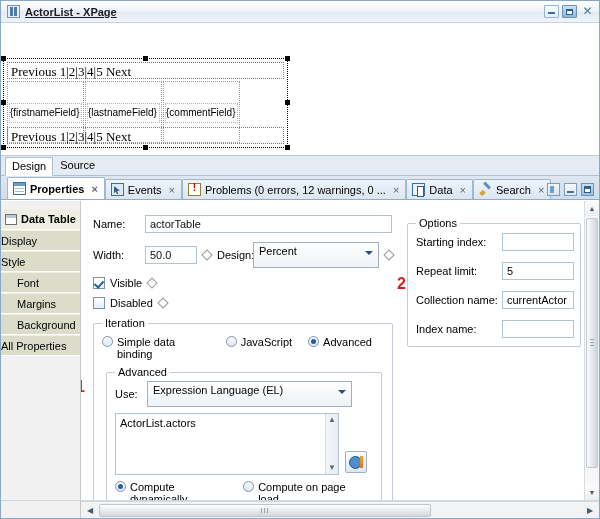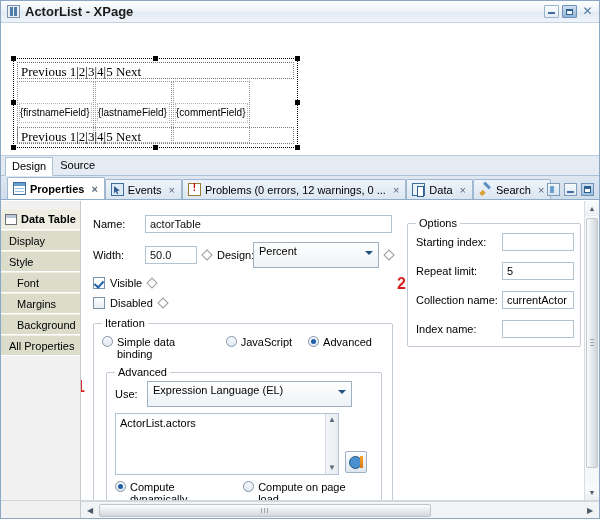--- a/index.html
+++ b/index.html
@@ -32,21 +32,21 @@
     width: 13px; height: 13px; margin-right: 5px;
     background: #e8eef4; border: 1px solid #7d93ab;
     position: relative; flex: 0 0 13px;
   }
   .title-icon::before, .title-icon::after {
     content: ""; position: absolute; top: 1px; bottom: 1px; width: 3px;
     background: #4f7ba8;
   }
   .title-icon::before { left: 2px; }
   .title-icon::after { left: 6px; }
-  .title-text { font-weight: bold; font-size: 13px; color: #1b1b1b; flex: 1; }
+  .title-text { font-weight: bold; font-size: 11px; color: #1b1b1b; flex: 1; text-decoration: underline; }
   .win-btns { display: flex; gap: 3px; align-items: center; }
   .win-btn {
     width: 15px; height: 13px; position: relative; cursor: default;
   }
   .win-min {
     background: linear-gradient(to bottom,#fbfdfe,#e4edf5);
     border: 1px solid #9ab4cc; border-radius: 1px;
   }
   .win-min::after {
     content:""; position:absolute; left:3px; right:3px; bottom:3px; height:2px; background:#3f6e9e;
@@ -66,21 +66,21 @@
 
   
   .editor-area {
     flex: 0 0 133px;
     background: #ffffff;
     border-bottom: 1px solid #b9cbdc;
     position: relative;
     padding: 8px 10px;
   }
   .designer-table {
-    position: absolute; left: 12px; top: 35px;
+    position: absolute; left: 2px; top: 35px;
     width: 285px; height: 90px;
     border: 1px dotted #000;
     background: #fff;
   }
   .selhandle {
     position: absolute; width: 5px; height: 5px; background: #000;
   }
   .row-band {
     position: absolute; left: 3px; right: 3px;
     border: 1px dotted #7a7a7a;
@@ -198,21 +198,20 @@
   }
   .cat-list {
     flex: 0 0 80px;
     background: #f1f1f1;
     border-right: 1px solid #c8c8c8;
     padding-top: 8px;
   }
   .cat-item {
     height: 21px; line-height: 21px;
     font-size: 11px;
-    padding-left: 8px;
     background: #dcdccb;
     border-bottom: 1px solid #ffffff;
     border-top: 1px solid #efefe4;
     cursor: default;
     white-space: nowrap;
   }
   .cat-item.header {
     background: #eeeee2;
     font-weight: bold;
     padding-left: 4px;

